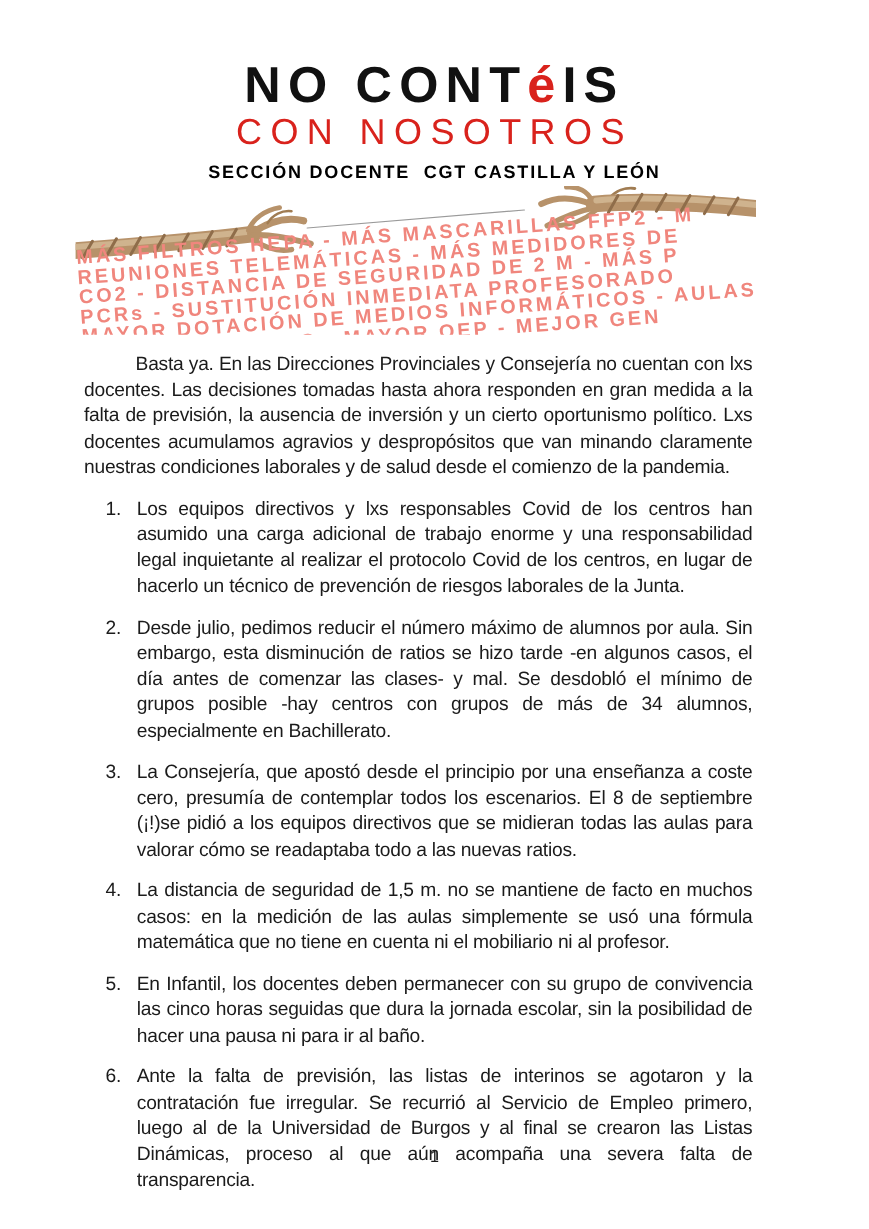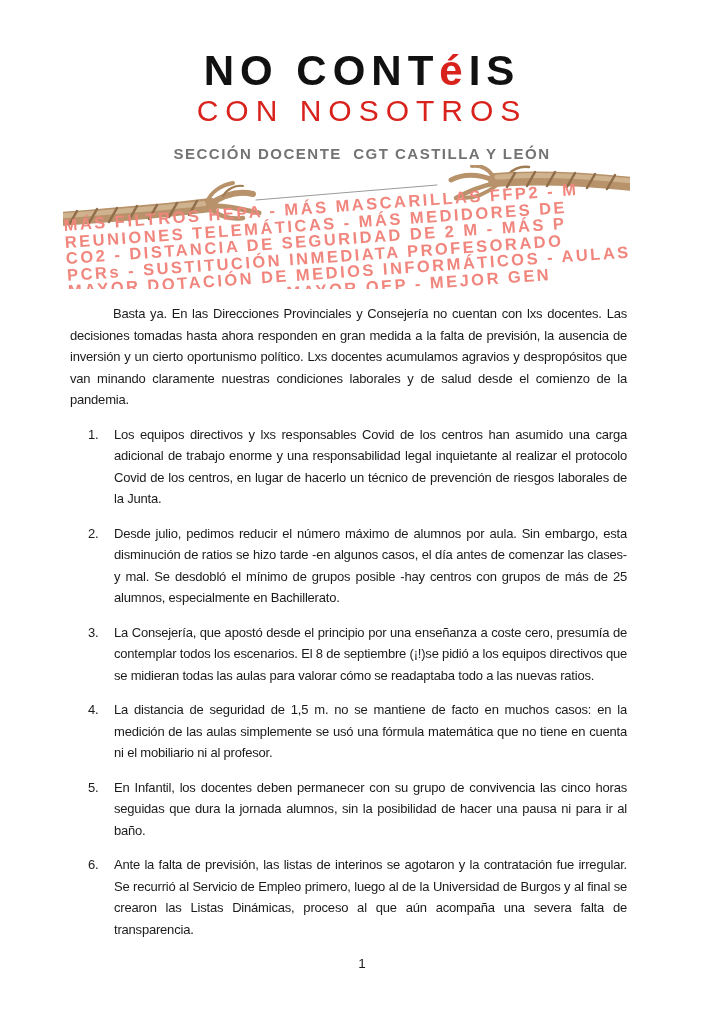--- a/index.html
+++ b/index.html
@@ -17,42 +17,42 @@
     font-size:42px;font-weight:900;letter-spacing:6px;
     color:#111;white-space:nowrap;
   }
   .title1 .accent{color:#d9221c;}
   .title2{
     margin-top:4px;
     font-size:30px;font-weight:400;letter-spacing:7px;
     color:#d9221c;white-space:nowrap;
   }
   .subtitle{
-    margin-top:20px;
+    margin-top:10px;
     font-size:15px;font-weight:700;letter-spacing:1.5px;
-    color:#737373;white-space:pre-wrap;
+    color:#000000;white-space:pre-wrap;
   }
   
   .art{position:relative;height:126px;margin-top:4px;}
   .rope-svg{position:absolute;left:63px;top:0;}
   .slogans{
     position:absolute;left:63px;top:12px;width:567px;height:112px;
     overflow:hidden;pointer-events:none;
   }
   .slogans-inner{
     position:relative;top:40px;
     transform:rotate(-4deg);transform-origin:0 0;
     color:#f0867d;font-weight:700;
     font-size:16.5px;line-height:16.5px;letter-spacing:2.5px;
     white-space:nowrap;
   }
   
   .body{
     margin:12px 97px 0 70px;
-    font-size:13px;line-height:21.5px;letter-spacing:-0.2px;
+    font-size:16px;line-height:21.5px;letter-spacing:-0.2px;
     text-align:justify;
   }
   .body p{margin:0 0 12px 0;text-indent:43px;}
   .numlist{margin:13px 0 0 18px;}
   .list-item{display:flex;margin-bottom:13px;}
   .list-item .num{flex:0 0 26px;}
   .list-item .txt{flex:1;text-align:justify;}
   
   .footer{
     position:absolute;left:0;top:956px;width:100%;
@@ -122,33 +122,33 @@
   <div class="body">
     <p>Basta ya. En las Direcciones Provinciales y Consejería no cuentan con lxs docentes. Las decisiones tomadas hasta ahora responden en gran medida a la falta de previsión, la ausencia de inversión y un cierto oportunismo político. Lxs docentes acumulamos agravios y despropósitos que van minando claramente nuestras condiciones laborales y de salud desde el comienzo de la pandemia.</p>
 
     <div class="numlist">
       <div class="list-item">
         <span class="num">1.</span>
         <span class="txt">Los equipos directivos y lxs responsables Covid de los centros han asumido una carga adicional de trabajo enorme y una responsabilidad legal inquietante al realizar el protocolo Covid de los centros, en lugar de hacerlo un técnico de prevención de riesgos laborales de la Junta.</span>
       </div>
       <div class="list-item">
         <span class="num">2.</span>
-        <span class="txt">Desde julio, pedimos reducir el número máximo de alumnos por aula. Sin embargo, esta disminución de ratios se hizo tarde -en algunos casos, el día antes de comenzar las clases- y mal. Se desdobló el mínimo de grupos posible -hay centros con grupos de más de 25 alumnos, especialmente en Bachillerato.</span>
+        <span class="txt">Desde julio, pedimos reducir el número máximo de alumnos por aula. Sin embargo, esta disminución de ratios se hizo tarde -en algunos casos, el día antes de comenzar las clases- y mal. Se desdobló el mínimo de grupos posible -hay centros con grupos de más de 34 alumnos, especialmente en Bachillerato.</span>
       </div>
       <div class="list-item">
         <span class="num">3.</span>
         <span class="txt">La Consejería, que apostó desde el principio por una enseñanza a coste cero, presumía de contemplar todos los escenarios. El 8 de septiembre (¡!)se pidió a los equipos directivos que se midieran todas las aulas para valorar cómo se readaptaba todo a las nuevas ratios.</span>
       </div>
       <div class="list-item">
         <span class="num">4.</span>
         <span class="txt">La distancia de seguridad de 1,5 m. no se mantiene de facto en muchos casos: en la medición de las aulas simplemente se usó una fórmula matemática que no tiene en cuenta ni el mobiliario ni al profesor.</span>
       </div>
       <div class="list-item">
         <span class="num">5.</span>
-        <span class="txt">En Infantil, los docentes deben permanecer con su grupo de convivencia las cinco horas seguidas que dura la jornada alumnos, sin la posibilidad de hacer una pausa ni para ir al baño.</span>
+        <span class="txt">En Infantil, los docentes deben permanecer con su grupo de convivencia las cinco horas seguidas que dura la jornada escolar, sin la posibilidad de hacer una pausa ni para ir al baño.</span>
       </div>
       <div class="list-item">
         <span class="num">6.</span>
         <span class="txt">Ante la falta de previsión, las listas de interinos se agotaron y la contratación fue irregular. Se recurrió al Servicio de Empleo primero, luego al de la Universidad de Burgos y al final se crearon las Listas Dinámicas, proceso al que aún acompaña una severa falta de transparencia.</span>
       </div>
     </div>
   </div>
 
   <div class="footer">
     <span>1</span>

